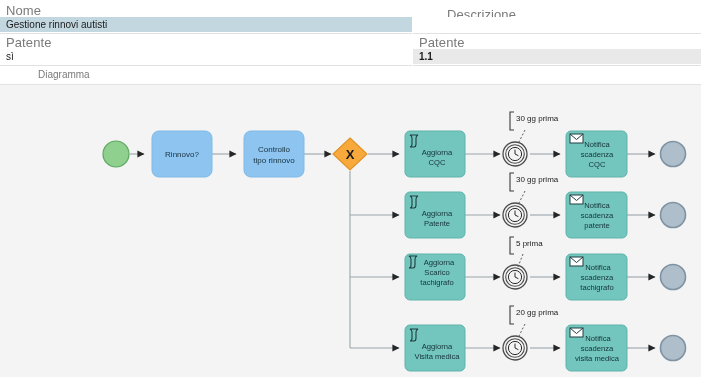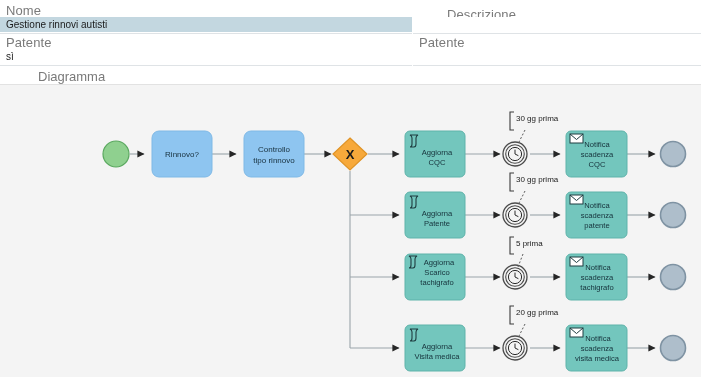--- a/index.html
+++ b/index.html
@@ -32,21 +32,21 @@
   
   .lbl-nome       { top:5px; }
   .val-nome       { top:17px; width:412px; height:15px; background:#c3d7e0; }
   .lbl-attivo     { top:37px; }
   .val-attivo     { top:49px; width:412px; height:15px; background:#ffffff; }
   .lbl-descr      { top:9px;margin-left:28px; }
   .val-descr      { top:17px; width:288px; height:15px; background:#ffffff; }
   .lbl-vers       { top:37px; }
   .val-vers       { top:49px; width:288px; height:15px; background:#e9e9e9; font-weight:bold; }
 
-  .lbl-diagramma  { position:absolute; left:6px; top:69px; font-size:13px; color:#7a7a7a;padding-left:32px; }
+  .lbl-diagramma  { position:absolute; left:6px; top:69px; font-size:10px; color:#7a7a7a;padding-left:32px; }
 
   
   .diagram {
     position:absolute; left:0; top:84px; width:701px; height:293px;
     background:#f4f4f4; border-top:1px solid #e2e2e2;
   }
   .diagram svg { display:block; }
 
   .node-label {
     font-family:"Liberation Sans", sans-serif;
@@ -77,20 +77,21 @@
       <div class="fld-value val-attivo">sì</div>
       <div class="rule" style="top:65px; width:412px;"></div>
     </div>
 
     <div class="col-right">
       <div class="fld-label lbl-descr">Descrizione</div>
       <div class="fld-value val-descr"></div>
       <div class="rule" style="top:33px; width:288px;"></div>
 
       <div class="fld-label lbl-vers">Patente</div>
+      <div class="fld-value val-vers">1.1</div>
       <div class="rule" style="top:65px; width:288px;"></div>
     </div>
 
     <div class="lbl-diagramma">Diagramma</div>
   </div>
 
   <div class="diagram">
     <svg width="701" height="292" viewBox="0 0 701 292" xmlns="http://www.w3.org/2000/svg">
       <defs>
         <marker id="arw" markerWidth="7" markerHeight="7" refX="6" refY="3.2" orient="auto">

